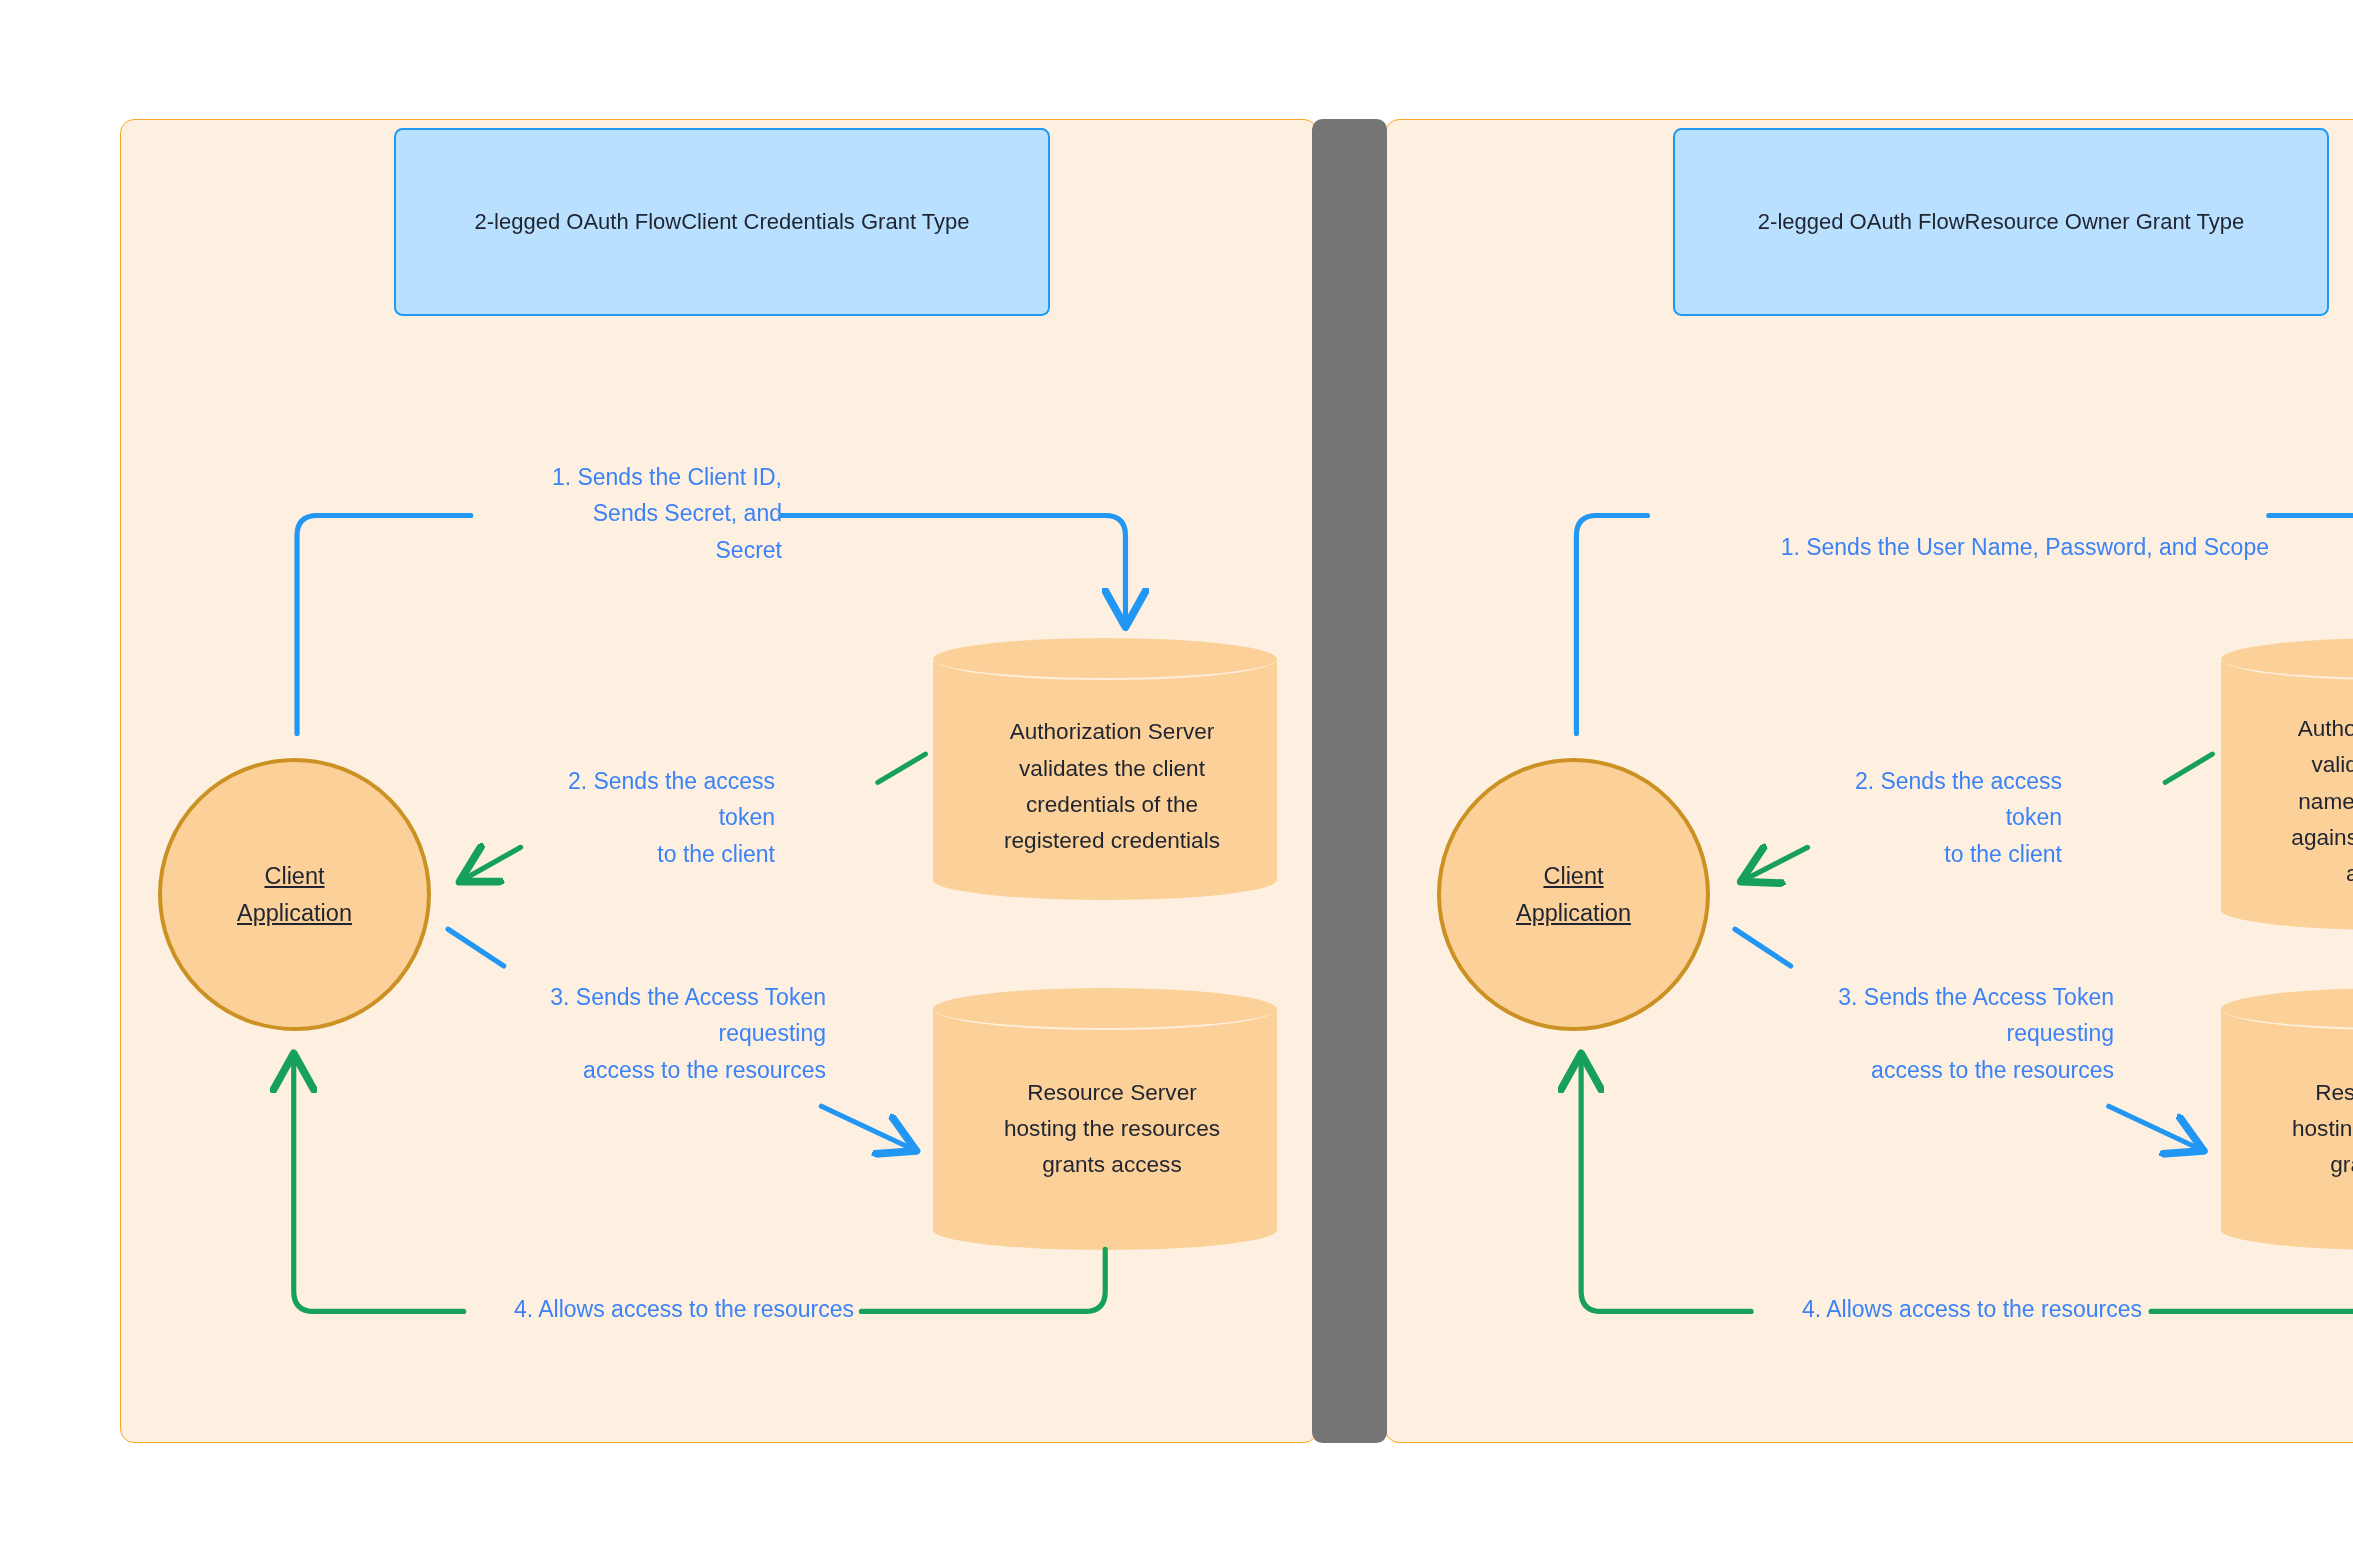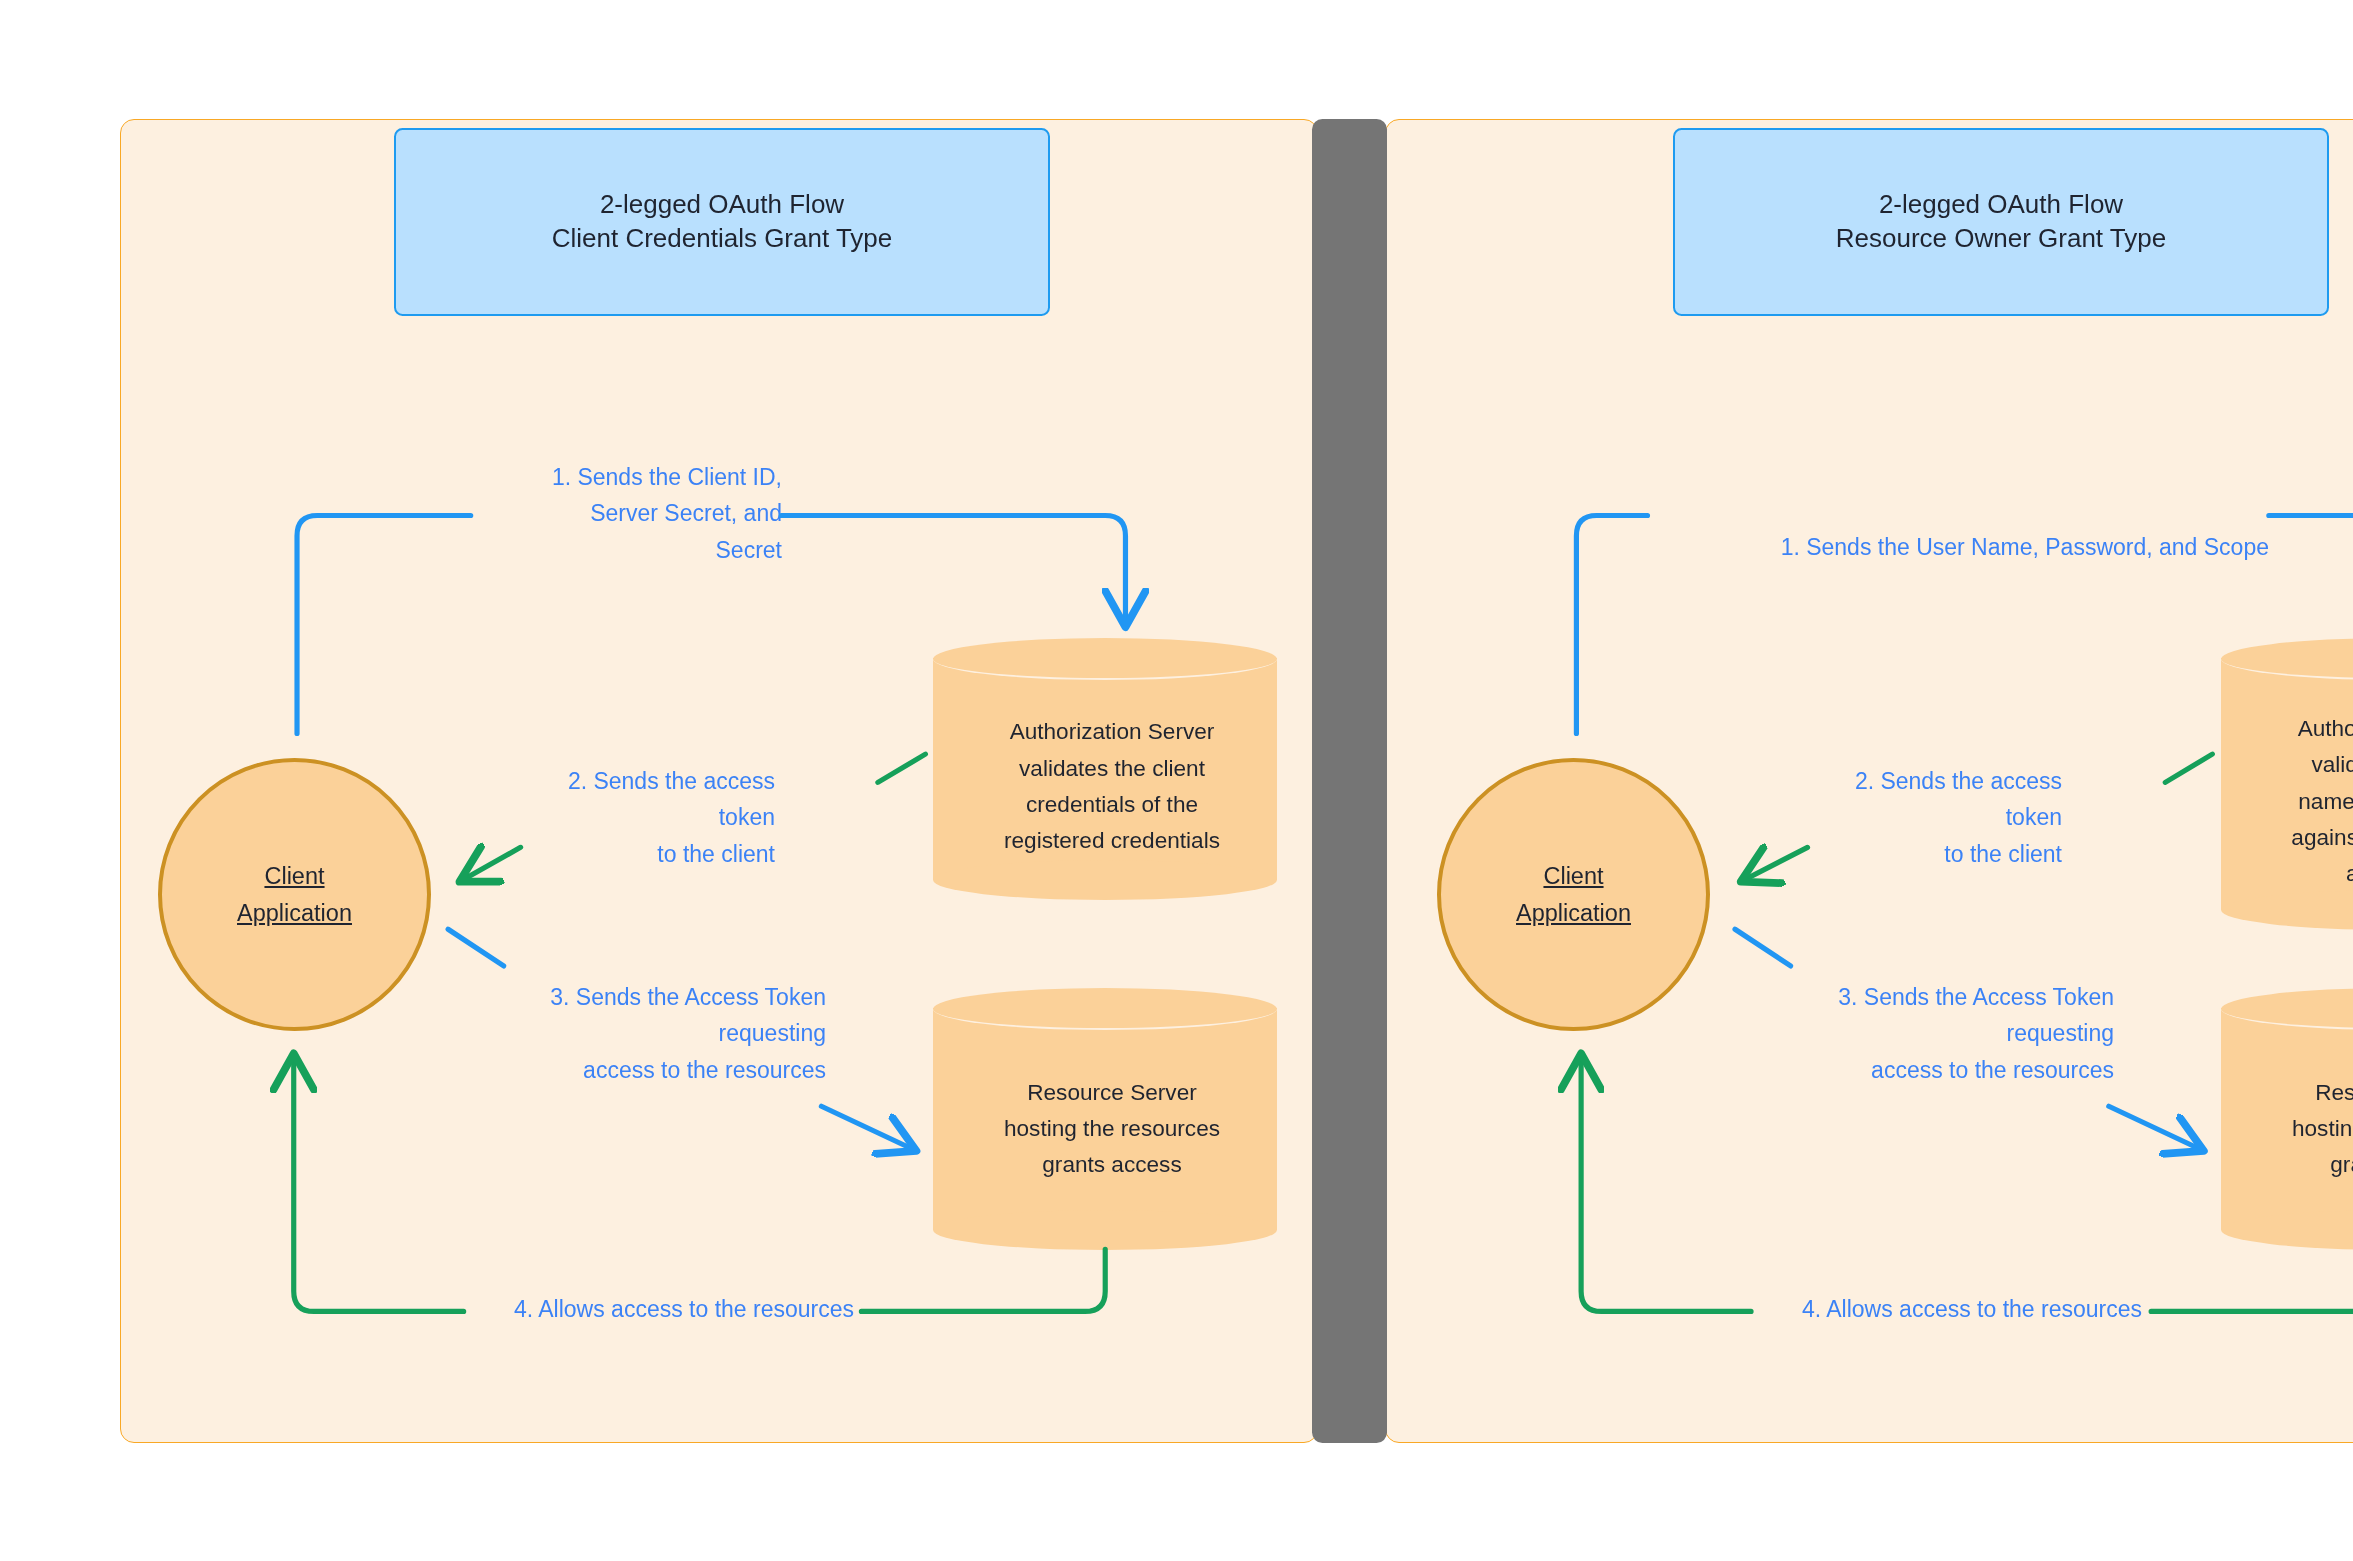--- a/index.html
+++ b/index.html
@@ -3,22 +3,22 @@
 <meta charset="utf-8">
 <style>
   html,body{margin:0;padding:0;background:#ffffff;}
   body{width:2700px;height:1561px;position:relative;overflow:hidden;
        font-family:"Liberation Sans","DejaVu Sans",sans-serif;}
   #stage{position:absolute;left:0;top:0;width:2700px;height:1561px;}
   svg.layer{position:absolute;left:0;top:0;width:2700px;height:1561px;overflow:visible;}
   .panel{position:absolute;background:#fdf0e0;border:1.9px solid #f9a825;border-radius:14px;}
   .divider{position:absolute;background:#757575;border-radius:10.4px;}
   .titlebox{position:absolute;background:#b9e0fe;border:2.8px solid #1e9bf0;border-radius:8.5px;
-            display:flex;flex-direction:column;align-items:center;justify-content:center;
-            color:#1f2430;font-size:26px;line-height:1.30;text-align:center;}
+            display:flex;flex-direction:row;align-items:center;justify-content:center;
+            color:#1f2430;font-size:22px;line-height:1.30;text-align:center;}
   .titlebox span{display:block;white-space:nowrap;}
   .circle{position:absolute;background:#fbd199;border:4.2px solid #cc9123;border-radius:50%;
           display:flex;flex-direction:column;align-items:center;justify-content:center;
           color:#1f2430;font-size:23.5px;line-height:1.55;text-align:center;text-decoration:underline;}
   .circle span{display:block;}
   .cyl{position:absolute;}
   .cyl .body{position:absolute;left:0;right:0;background:#fbd199;}
   .cyl .top{position:absolute;left:0;right:0;top:0;background:#fbd199;border-radius:50%;
             border-bottom:2.4px solid #fdf0e0;}
   .cyl .bot{position:absolute;left:0;right:0;bottom:0;background:#fbd199;border-radius:50%;}
@@ -68,21 +68,21 @@
     <div class="top" style="height:40px;"></div>
     <div class="txt" style="top:40px;bottom:20px;">
       <span>Resource Server</span>
       <span>hosting the resources</span>
       <span>grants access</span>
     </div>
   </div>
 
   <div class="lbl" style="left:471px;top:459px;width:311px;">
     <span>1. Sends the Client ID,</span>
-    <span>Server Secret, and</span>
+    <span>Sends Secret, and</span>
     <span>Secret</span>
   </div>
 
   <div class="lbl" style="left:497px;top:763px;width:278px;">
     <span>2. Sends the access</span>
     <span>token</span>
     <span>to the client</span>
   </div>
 
   <div class="lbl" style="left:501px;top:979px;width:325px;">

